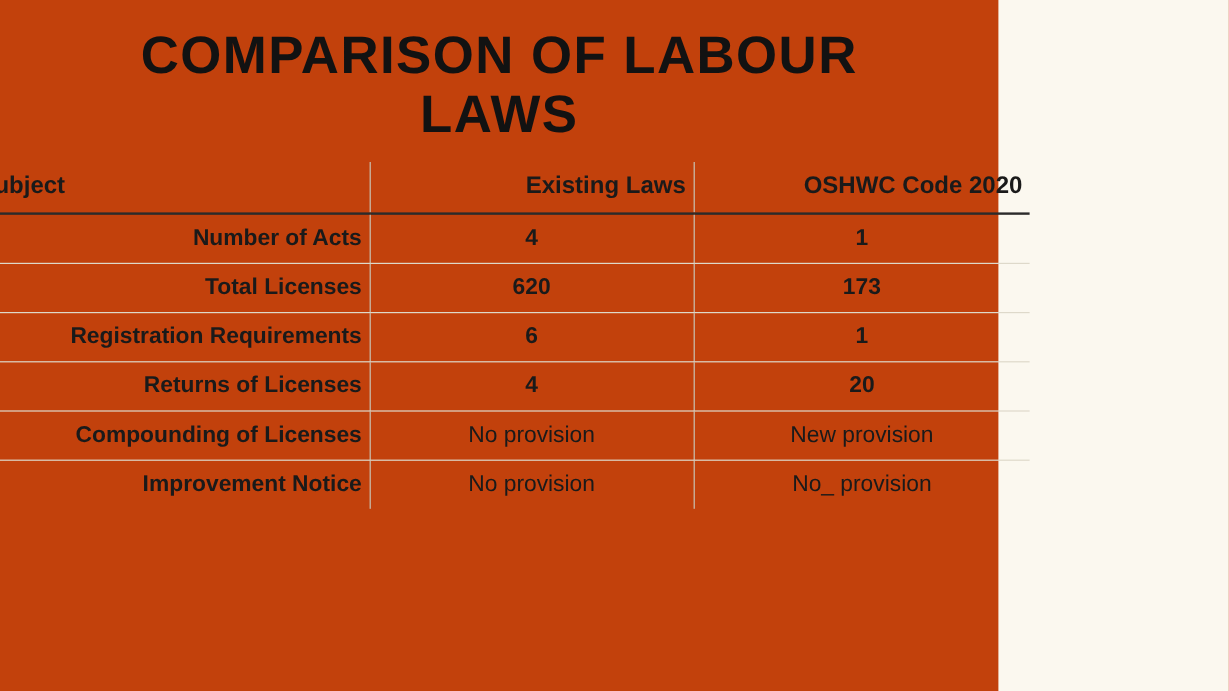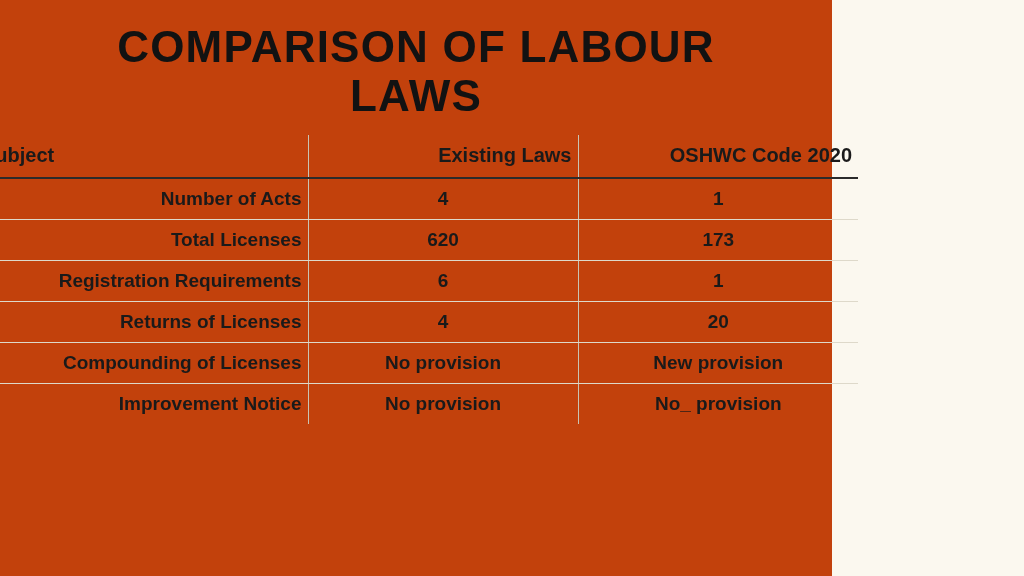--- a/index.html
+++ b/index.html
@@ -62,21 +62,21 @@
   table.comparison thead th.center {
     text-align: right;
   }
   table.comparison td.subject {
     text-align: right;
     font-weight: bold;
     padding-left: 8px;
   }
   table.comparison td.value {
     text-align: center;
-    font-weight: bold;
+    font-weight: normal;
   }
   table.comparison td.value.bold-val {
     font-weight: bold;
   }
   
   table.comparison th.subject,
   table.comparison td.subject {
     border-right: 1px solid #c9c3b3;
   }
   table.comparison th.col2,

